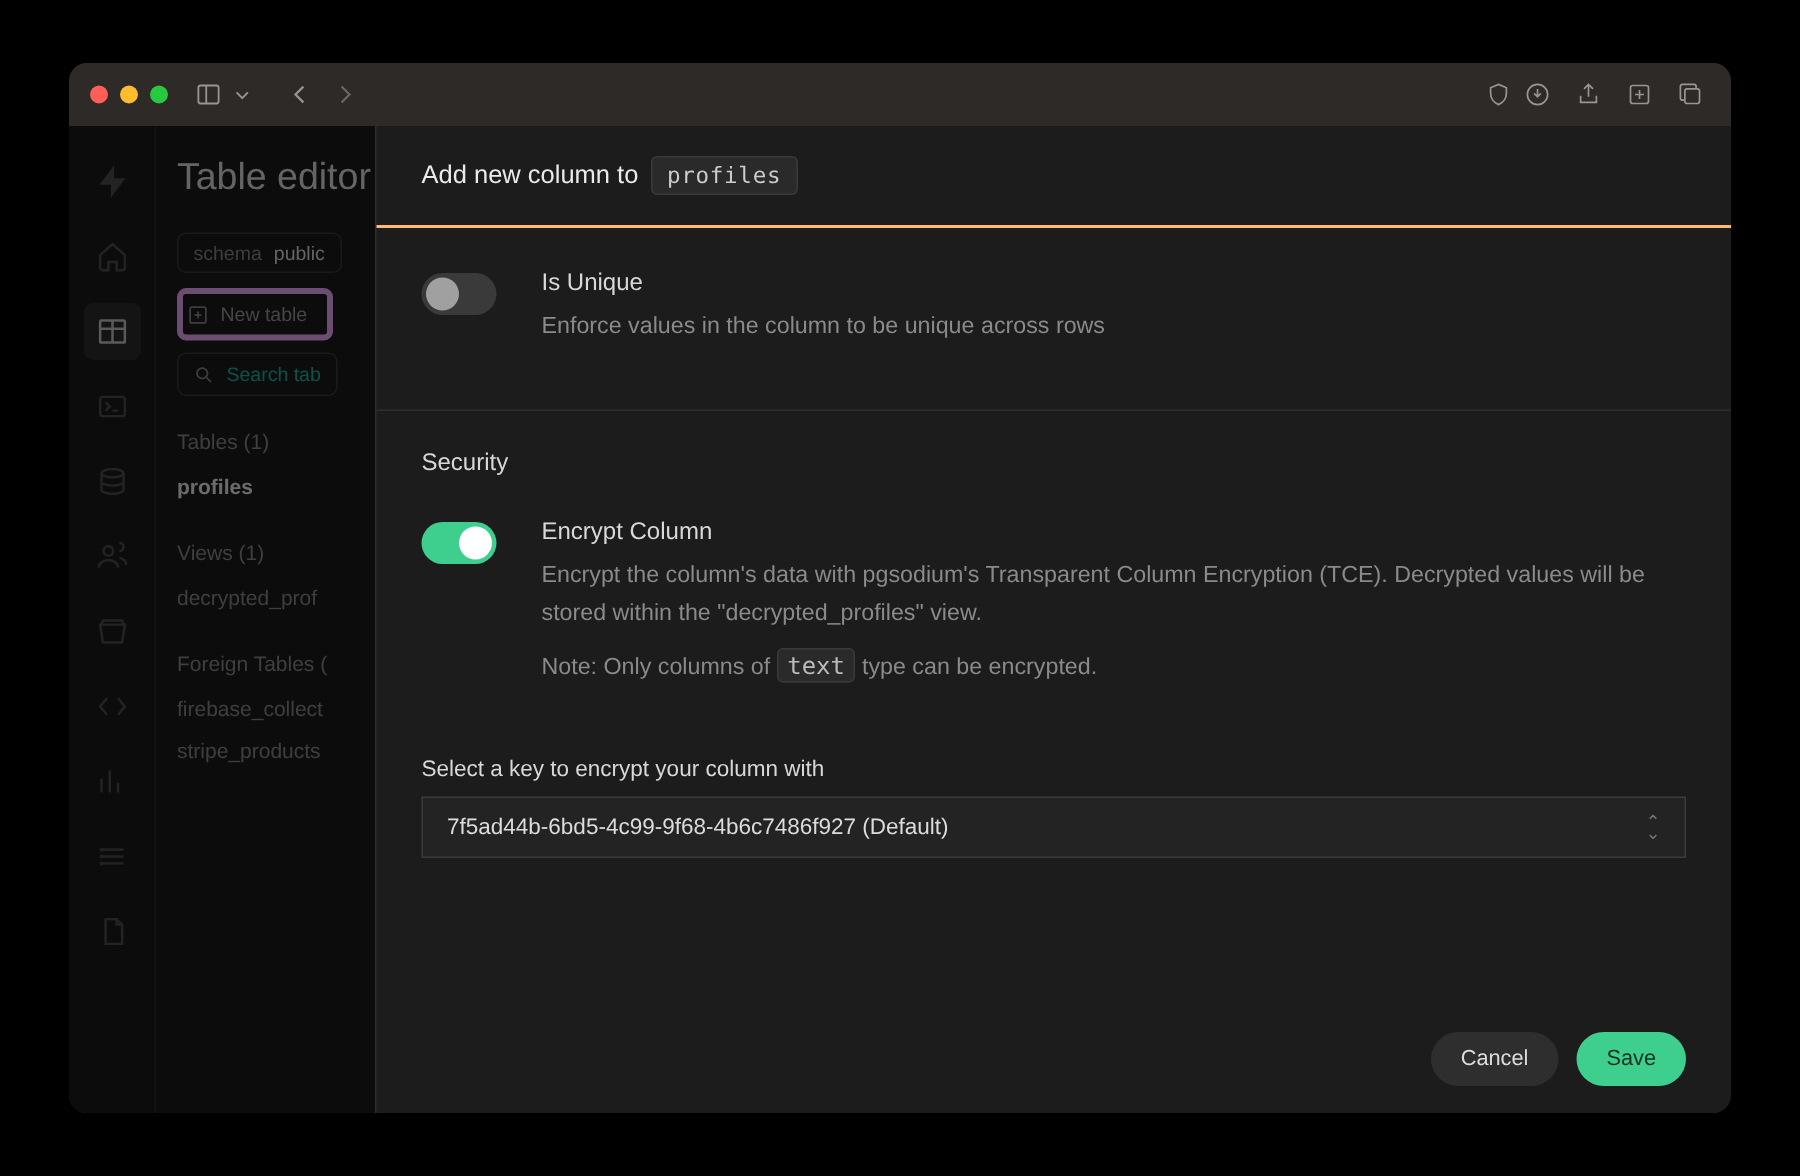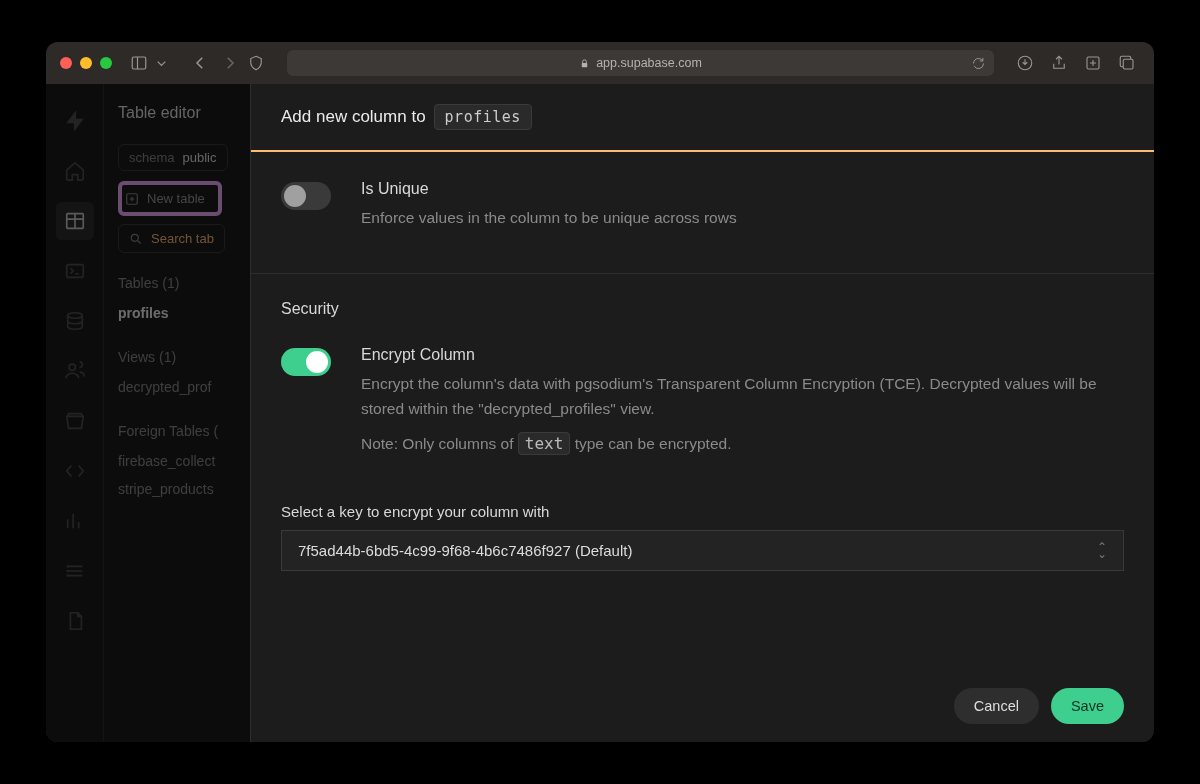--- a/index.html
+++ b/index.html
@@ -88,36 +88,36 @@
   .rail-item.active { background: #2e2e2e; }
   .rail-item.active svg { stroke: #c8c8c8; }
   
   .sidebar {
     width: 200px;
     background: #1c1c1c;
     padding: 20px 14px;
     color: #888;
     font-size: 14px;
   }
-  .sidebar h1 { color: #ddd; font-size: 16px; font-weight: 500; margin-bottom: 22px; }
+  .sidebar h1 { color: #ddd; font-size: 25px; font-weight: 500; margin-bottom: 22px; }
   .schema-pill {
     border: 1px solid #3a3a3a; border-radius: 6px;
     padding: 5px 10px; font-size: 13px; color: #888;
     display: inline-flex; gap: 8px; margin-bottom: 10px;
   }
   .schema-pill .pub { color: #ddd; }
   .sb-btn {
     border: 4px solid #f0abfc; border-radius: 6px;
     padding: 6px 3px; font-size: 13px; color: #999;
     display: flex; gap: 8px; align-items: center; margin-bottom: 8px;
     width: 104px;
   }
   .sb-search {
     border: 1px solid #3a3a3a; border-radius: 6px;
-    padding: 6px 10px; font-size: 13px; color: #fdba74;
+    padding: 6px 10px; font-size: 13px; color: #14b8a6;
     display: flex; gap: 8px; align-items: center; width: 107px;
   }
   .sb-section { margin-top: 22px; color: #8a8a8a; font-size: 14px; margin-bottom: 8px;}
   .sb-link { color: #8a8a8a; font-size: 14px; padding: 6px 0; white-space: nowrap; overflow: hidden;}
   .sb-link.active { color: #eee; font-weight: 600; }
   
   .dim {
     position: absolute; inset: 0;
     background: rgba(0,0,0,0.55);
     z-index: 5;
@@ -246,31 +246,20 @@
       <svg class="tb-icon" viewBox="0 0 24 24">
           <path d="M15 5l-7 7 7 7" fill="none" stroke="#9a9591" stroke-width="2"></path>
         </svg>
       <svg class="tb-icon" viewBox="0 0 24 24">
           <path d="M9 5l7 7-7 7" fill="none" stroke="#6a6560" stroke-width="2"></path>
         </svg>
     </div>
     <svg class="tb-icon left-ic" style="margin-left:auto" viewBox="0 0 24 24">
         <path d="M12 3l7 3v5c0 5-3 8-7 10-4-2-7-5-7-10V6l7-3z" fill="none" stroke="#9a9591" stroke-width="1.5"></path>
       </svg>
-    <div class="addrbar">
-      <svg width="11" height="11" viewBox="0 0 24 24">
-          <rect x="6" y="11" width="12" height="9" rx="1.5" fill="#b6b1ac"></rect>
-          <path d="M8 11V8a4 4 0 018 0v3" fill="none" stroke="#b6b1ac" stroke-width="2"></path>
-        </svg>
-      <span>app.supabase.com</span>
-      <svg class="tb-icon sm reload" viewBox="0 0 24 24">
-          <path d="M4 12a8 8 0 018-8 8 8 0 017 4M20 12a8 8 0 01-15 4" fill="none" stroke="#9a9591" stroke-width="1.6"></path>
-          <path d="M19 3v5h-5" fill="none" stroke="#9a9591" stroke-width="1.6"></path>
-        </svg>
-    </div>
     <div class="tb-right">
       <svg class="tb-icon" viewBox="0 0 24 24">
           <circle cx="12" cy="12" r="9" fill="none" stroke="#9a9591" stroke-width="1.5"></circle>
           <path d="M12 7v7m-3-3l3 3 3-3" fill="none" stroke="#9a9591" stroke-width="1.5"></path>
         </svg>
       <svg class="tb-icon" viewBox="0 0 24 24">
           <path d="M12 3v11m-4-7l4-4 4 4M5 13v6h14v-6" fill="none" stroke="#9a9591" stroke-width="1.5"></path>
         </svg>
       <svg class="tb-icon" viewBox="0 0 24 24">
           <rect x="4" y="4" width="16" height="16" rx="2" fill="none" stroke="#9a9591" stroke-width="1.5"></rect>

